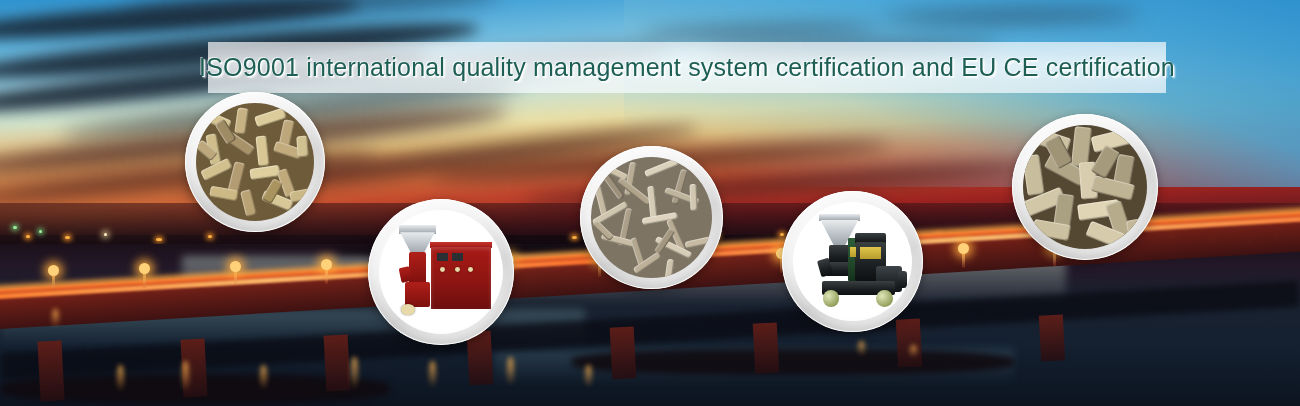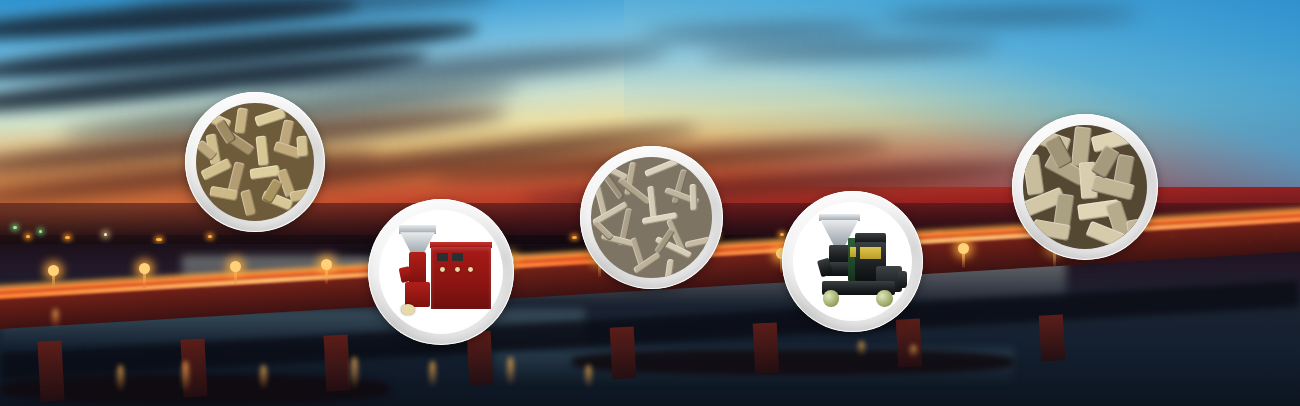--- a/index.html
+++ b/index.html
@@ -368,20 +368,23 @@
     <div class="refl" style="left:20%; top:90%;  height:24px;"></div>
     <div class="refl" style="left:27%; top:88%;  height:32px;"></div>
     <div class="refl" style="left:33%; top:89%;  height:26px;"></div>
     <div class="refl" style="left:39%; top:88%;  height:28px;"></div>
     <div class="refl" style="left:45%; top:90%;  height:22px;"></div>
     <div class="refl" style="left:4%;  top:76%;  height:18px;"></div>
     <div class="refl" style="left:66%; top:84%;  height:14px;"></div>
     <div class="refl" style="left:70%; top:85%;  height:12px;"></div>
   </div>
 
+  <div class="headline-bar">
+    <div class="headline-text">ISO9001 international quality management system certification and EU CE certification</div>
+  </div>
 
   <div class="thumb" style="left:185px; top:92px; width:140px; height:140px;">
     <div class="thumb-inner">
       <div class="pellets tan">
         <div class="pel" style="left:6%;  top:10%; width:24%; height:9%;  transform:rotate(24deg);  background:#d6c492;"></div>
         <div class="pel" style="left:34%; top:4%;  width:9%;  height:22%; transform:rotate(8deg);   background:#c7b283;"></div>
         <div class="pel" style="left:50%; top:8%;  width:26%; height:9%;  transform:rotate(-18deg); background:#dccc9c;"></div>
         <div class="pel" style="left:72%; top:14%; width:9%;  height:24%; transform:rotate(12deg);  background:#bda77a;"></div>
         <div class="pel" style="left:10%; top:26%; width:9%;  height:26%; transform:rotate(-10deg); background:#cfbd8c;"></div>
         <div class="pel" style="left:24%; top:30%; width:26%; height:9%;  transform:rotate(34deg);  background:#a8926a;"></div>

